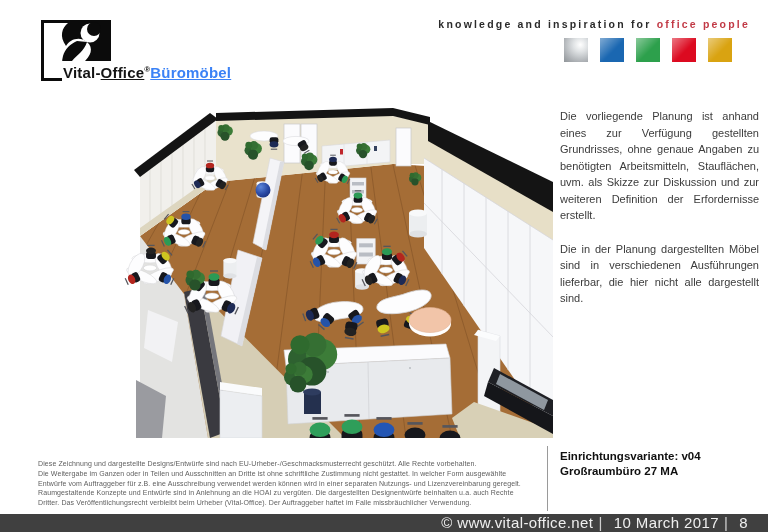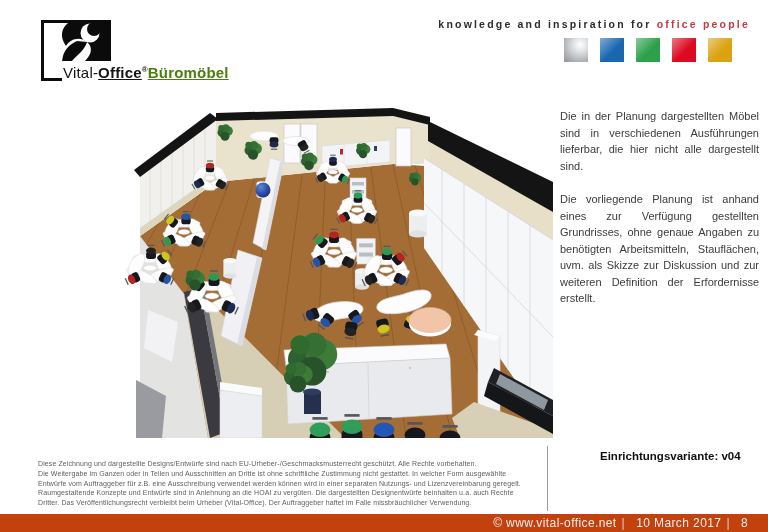--- a/index.html
+++ b/index.html
@@ -6,21 +6,21 @@
   .slide{
     position:relative;width:768px;height:532px;background:#ffffff;
     font-family:"Liberation Sans", sans-serif;overflow:hidden;margin:0 auto;
   }
   
   .logo-mark{position:absolute;left:41px;top:20px;width:70px;height:61px;}
   .logo-text{
     position:absolute;left:62px;top:61px;font-size:15px;line-height:18px;
     background:#fff;padding:0 2px 0 1px;white-space:nowrap;color:#141414;
   }
-  .logo-text .w400{font-weight:400;letter-spacing:.2px;}
+  .logo-text .w400{font-weight:700;letter-spacing:.2px;}
   .logo-text .w700{font-weight:700;letter-spacing:.2px;text-decoration:underline;}
   .logo-text sup{font-size:8px;vertical-align:6px;font-weight:700;}
   .tagline{
     position:absolute;top:18px;right:18px;font-size:10.5px;font-weight:700;
     letter-spacing:2.2px;color:#2b2b2b;white-space:nowrap;
   }
   .squares{position:absolute;top:38px;right:36px;display:flex;gap:12px;}
   .square{
     width:24px;height:24px;
     background-image:linear-gradient(135deg,rgba(255,255,255,.45),rgba(255,255,255,0) 55%);
@@ -38,46 +38,46 @@
   .description p{margin:0 0 17px 0;}
   
   .legal{
     position:absolute;left:38px;top:459px;width:512px;font-size:7px;
     line-height:9.8px;color:#5e5e5e;letter-spacing:.1px;
   }
   .legal span{display:block;}
   .v-divider{position:absolute;left:547px;top:446px;width:1px;height:65px;background:#9a9a9a;}
   .project{
     position:absolute;left:560px;top:449px;font-size:11.5px;font-weight:700;
-    line-height:15px;color:#101010;margin-left:40px;
+    line-height:15px;color:#101010;
   }
   .project span{display:block;}
   
   .footer{
-    position:absolute;left:0;bottom:0;width:768px;height:18px;background:#c2410c;
-    color:#efefef;font-size:12px;line-height:18px;text-align:right;
+    position:absolute;left:0;bottom:0;width:768px;height:18px;background:#404040;
+    color:#efefef;font-size:15px;line-height:18px;text-align:right;
     letter-spacing:.4px;box-sizing:border-box;padding-right:20px;
   }
   .footer span{margin-left:6px;}
   .footer .sep{margin:0 5px;color:#cfcfcf;}
 </style>
 </head>
 <body>
 
 <div class="slide">
 
   <svg class="logo-mark" viewBox="0 0 70 61">
     <rect x="1.5" y="1.5" width="67" height="58" fill="#ffffff" stroke="#0b0b0b" stroke-width="3"></rect>
     <path d="M27,3 L67,3 L67,45 C59,50 48,49 42,43 C50,36 53,28 46,22 C39,16 29,19 25,26 C18,16 21,8 27,3 Z" fill="#0b0b0b"></path>
     <circle cx="49" cy="13" r="9.5" fill="#ffffff"></circle>
     <circle cx="53" cy="9" r="7" fill="#0b0b0b"></circle>
     <path d="M46,22 C43,31 36,35 31,41 C27,46 28,53 33,58 C24,55 19,46 22,36 C24,29 29,24 36,21 Z" fill="#0b0b0b"></path>
   </svg>
   <div class="logo-text">
-    <span class="w400">Vital-</span><span class="w700">Office</span><sup>®</sup><span class="w700" style="color: #4d7c0f;">Büromöbel</span>
+    <span class="w400">Vital-</span><span class="w700">Office</span><sup>®</sup><span class="w700" style="color: #3b82f6;">Büromöbel</span>
   </div>
 
   <div class="tagline">
     <span>knowledge and inspiration for</span>
     <span style="color: rgb(194, 58, 70);">office people</span>
   </div>
 
   <div class="squares">
     <div class="square silver" style="background-color: rgb(180, 184, 187);"></div>
     <div class="square" style="background-color: rgb(26, 103, 177);"></div>
@@ -364,35 +364,36 @@
     <g>
       <use href="#chair" transform="translate(208,326) rotate(180) scale(1.9)" style="color:#2f9e5a"></use>
       <use href="#chair" transform="translate(240,323) rotate(180) scale(1.9)" style="color:#2f9e5a"></use>
       <use href="#chair" transform="translate(272,326) rotate(180) scale(1.9)" style="color:#2456b4"></use>
       <use href="#chair" transform="translate(303,331) rotate(180) scale(1.9)" style="color:#17181d"></use>
       <use href="#chair" transform="translate(338,334) rotate(180) scale(1.9)" style="color:#17181d"></use>
     </g>
   </svg>
 
   <div class="description">
+    <p>Die vorliegende Planung ist anhand eines zur Verfügung gestellten Grundrisses, ohne genaue Angaben zu benötigten Arbeitsmitteln, Stauflächen, uvm. als Skizze zur Diskussion und zur weiteren Definition der Erfordernisse erstellt.</p>
     <p>Die in der Planung dargestellten Möbel sind in verschiedenen Ausführungen lieferbar, die hier nicht alle dargestellt sind.</p>
-    <p>Die vorliegende Planung ist anhand eines zur Verfügung gestellten Grundrisses, ohne genaue Angaben zu benötigten Arbeitsmitteln, Stauflächen, uvm. als Skizze zur Diskussion und zur weiteren Definition der Erfordernisse erstellt.</p>
   </div>
 
   <div class="legal">
     <span>Diese Zeichnung und dargestellte Designs/Entwürfe sind nach EU-Urheber-/Geschmacksmusterrecht geschützt. Alle Rechte vorbehalten.</span>
     <span>Die Weitergabe im Ganzen oder in Teilen und Ausschnitten an Dritte ist ohne schriftliche Zustimmung nicht gestattet. In welcher Form ausgewählte</span>
     <span>Entwürfe vom Auftraggeber für z.B. eine Ausschreibung verwendet werden können wird in einer separaten Nutzungs- und Lizenzvereinbarung geregelt.</span>
     <span>Raumgestaltende Konzepte und Entwürfe sind in Anlehnung an die HOAI zu vergüten. Die dargestellten Designentwürfe beinhalten u.a. auch Rechte</span>
     <span>Dritter. Das Veröffentlichungsrecht verbleibt beim Urheber (Vital-Office). Der Auftraggeber haftet im Falle missbräuchlicher Verwendung.</span>
   </div>
 
   <div class="v-divider"></div>
 
   <div class="project">
     <span>Einrichtungsvariante: v04</span>
+    <span>Großraumbüro 27 MA</span>
   </div>
 
   <div class="footer">
     <span>© www.vital-office.net</span><span class="sep">|</span><span>10 March 2017</span><span class="sep">|</span><span>8</span>
   </div>
 
 </div>
 
 </body></html>

